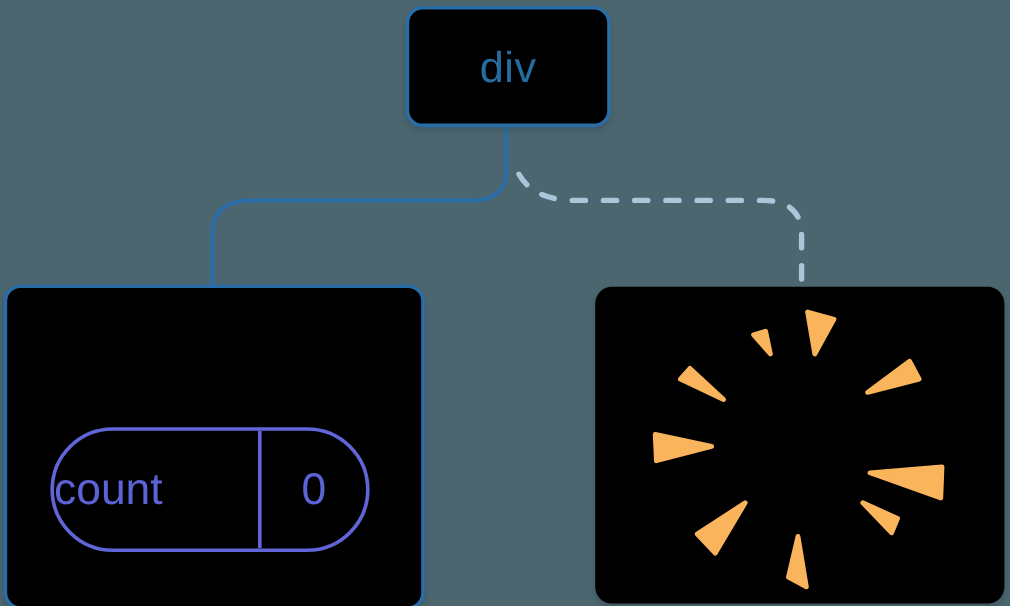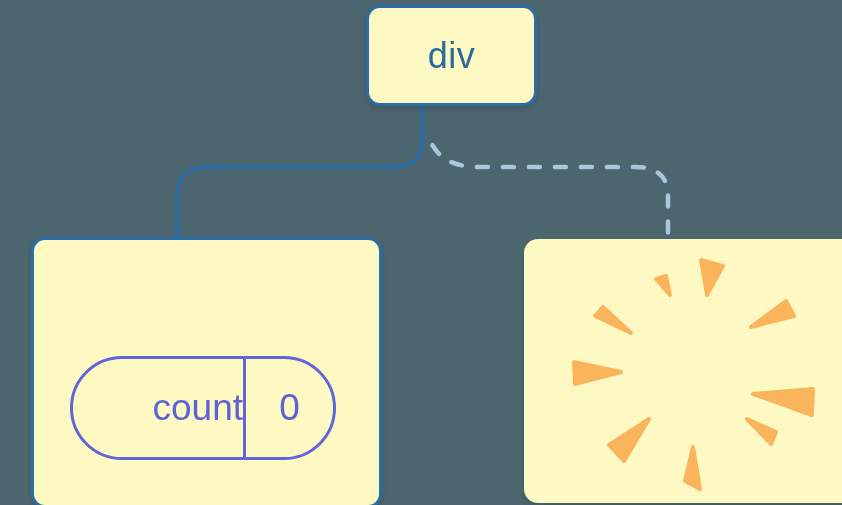--- a/index.html
+++ b/index.html
@@ -13,25 +13,24 @@
   .stage { position: absolute; inset: 0; width: 842px; height: 505px; }
 
   svg.connectors {
     position: absolute; left: 0; top: 0;
     width: 842px; height: 505px;
     z-index: 0;
   }
 
   .node {
     position: absolute;
-    background: #fef9c3;
+    background: #000000;
     border-radius: 14px;
     z-index: 1;
     box-shadow: 0 3px 4px rgba(15, 35, 45, 0.18);
-    margin-left: 28px;
   }
 
   .node.bordered { border: 3px solid #2B6DA6; }
 
   .root-node {
     left: 338px; top: 5px;
     width: 165px; height: 95px;
     display: flex; align-items: center; justify-content: center;
   }
   .root-label {
@@ -59,21 +58,21 @@
     left: 36px; top: 116px;
     width: 260px; height: 98px;
     border: 3px solid #6065D8;
     border-radius: 52px;
     display: flex;
     overflow: hidden;
   }
   .state-key-cell {
     width: 170px; height: 100%;
     border-right: 3px solid #6065D8;
-    display: flex; align-items: center; justify-content: flex-end;
+    display: flex; align-items: center; justify-content: flex-start;
   }
   .state-value-cell {
     flex: 1; height: 100%;
     display: flex; align-items: center; justify-content: center;
   }
   .state-text {
     color: #5C63D6;
     font-size: 37px;
     font-weight: 400;
   }

